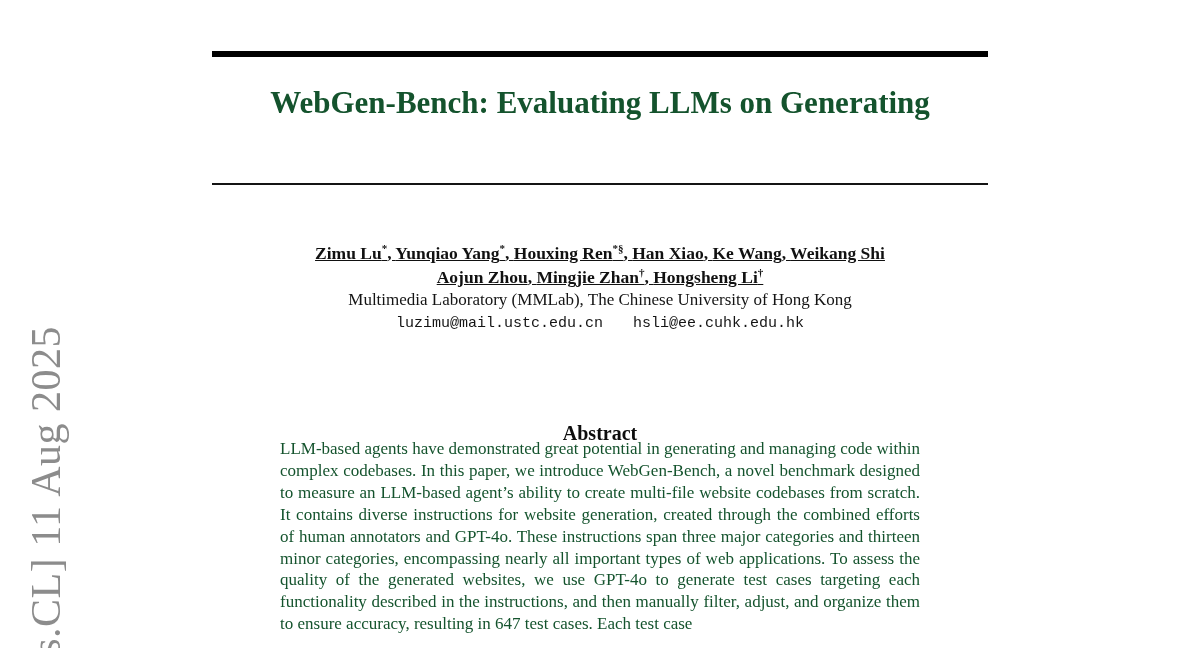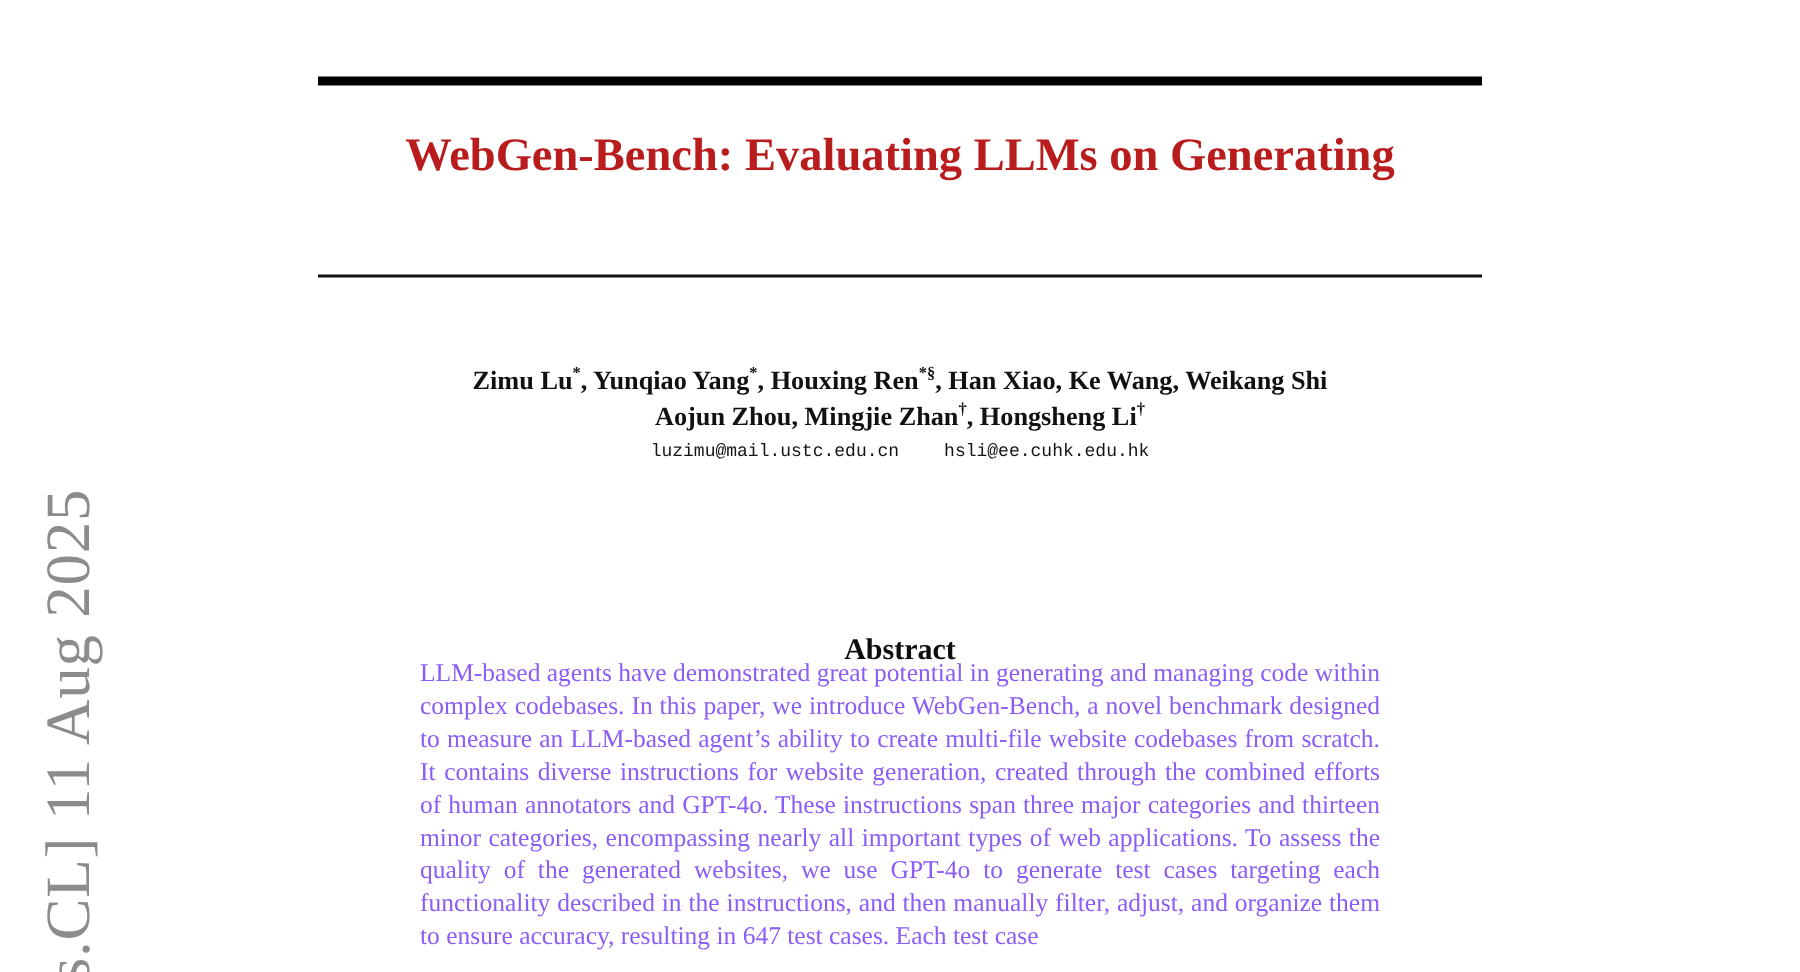--- a/index.html
+++ b/index.html
@@ -40,50 +40,51 @@
   }
 
   .title {
     position: absolute;
     left: 212px; top: 84px;
     width: 776px;
     text-align: center;
     font-size: 31px;
     line-height: 38px;
     font-weight: bold;
-    color: #b91c1c;
+    color: #14532d;
   }
   .title .tline { display: block; }
 
   .authors {
     position: absolute;
     left: 212px; top: 241px;
     width: 776px;
     text-align: center;
   }
   .authors-line {
     font-size: 17.5px;
     line-height: 24px;
     font-weight: bold;
     color: #111;
+    text-decoration: underline;
   }
   .authors-line sup {
     font-size: 11px;
     line-height: 0;
     vertical-align: super;
   }
   .affiliation {
     font-size: 17px;
     line-height: 22px;
     font-weight: normal;
     color: #141414;
   }
   .emails {
     font-family: "Liberation Mono", "DejaVu Sans Mono", monospace;
-    font-size: 12px;
+    font-size: 15px;
     line-height: 21px;
     margin-top: 2px;
     color: #141414;
   }
   .emails .email2 { margin-left: 30px; }
 
   .abs-heading {
     position: absolute;
     left: 212px; top: 386px;
     width: 776px;
@@ -93,40 +94,41 @@
     color: #0d0d0d;
     margin-top: 36px;
   }
   .abs-text {
     position: absolute;
     left: 280px; top: 438px;
     width: 640px;
     font-size: 17px;
     line-height: 21.9px;
     text-align: justify;
-    color: #8b5cf6;
+    color: #14532d;
   }
 </style>
 </head>
 <body>
 
 <div class="watermark">cs.CL] 11 Aug 2025</div>
 
 <div class="rule-thick"></div>
 
 <h1 class="title">
     <span class="tline">WebGen-Bench: Evaluating LLMs on Generating</span>
   </h1>
 
 <div class="rule-thin"></div>
 
 <div class="authors">
   <div class="authors-line"><span><span>Zimu Lu</span><sup>*</sup><span>, </span></span><span><span>Yunqiao Yang</span><sup>*</sup><span>, </span></span><span><span>Houxing Ren</span><sup>*§</sup><span>, </span></span><span><span>Han Xiao</span><sup></sup><span>, </span></span><span><span>Ke Wang</span><sup></sup><span>, </span></span><span><span>Weikang Shi</span><sup></sup></span></div>
 
   <div class="authors-line"><span><span>Aojun Zhou</span><sup></sup><span>, </span></span><span><span>Mingjie Zhan</span><sup>†</sup><span>, </span></span><span><span>Hongsheng Li</span><sup>†</sup></span></div>
 
+  <div class="affiliation">Multimedia Laboratory (MMLab), The Chinese University of Hong Kong</div>
 
   <div class="emails"><span>luzimu@mail.ustc.edu.cn</span><span class="email2">hsli@ee.cuhk.edu.hk</span></div>
 </div>
 
 <div class="abs-heading">Abstract</div>
 
 <p class="abs-text">LLM-based agents have demonstrated great potential in generating and managing code within complex codebases. In this paper, we introduce WebGen-Bench, a novel benchmark designed to measure an LLM-based agent’s ability to create multi-file website codebases from scratch. It contains diverse instructions for website generation, created through the combined efforts of human annotators and GPT-4o. These instructions span three major categories and thirteen minor categories, encompassing nearly all important types of web applications. To assess the quality of the generated websites, we use GPT-4o to generate test cases targeting each functionality described in the instructions, and then manually filter, adjust, and organize them to ensure accuracy, resulting in 647 test cases. Each test case</p>
 
 </body></html>

